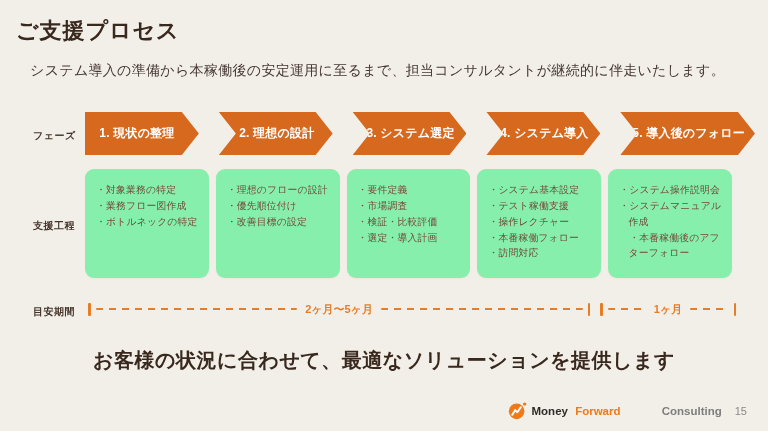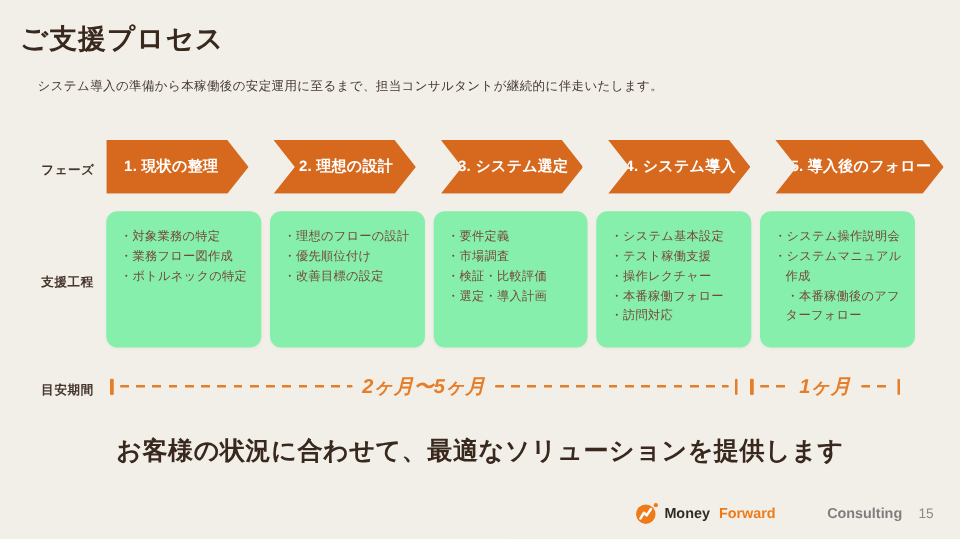--- a/index.html
+++ b/index.html
@@ -7,21 +7,21 @@
     position:relative;width:768px;height:431px;overflow:hidden;
     background:#F2EFE9;
     font-family:"Liberation Sans","DejaVu Sans",sans-serif;
   }
   .title{
     position:absolute;left:16px;top:16px;margin:0;
     font-size:22px;font-weight:800;letter-spacing:1px;color:#38281D;
   }
   .subtitle{
     position:absolute;left:30px;top:62px;margin:0;
-    font-size:10px;color:#453630;letter-spacing:0.3px;
+    font-size:14px;color:#453630;letter-spacing:0.3px;
   }
   .row-label{
     position:absolute;left:33px;font-size:10px;font-weight:600;color:#45352B;letter-spacing:0.5px;
   }
   #label-phase{top:129px;}
   #label-process{top:219px;}
   #label-duration{top:305px;}
 
   
   .phase-arrows{
@@ -56,28 +56,28 @@
   }
   .bullet{padding-left:0.95em;text-indent:-0.95em;}
 
   
   .timeline{
     position:absolute;left:88px;top:300px;height:18px;
     display:flex;gap:10px;align-items:center;
   }
   .segment{display:flex;align-items:center;gap:5px;}
   .seg-0{width:502px;}
-  .seg-1{width:120px;}
+  .seg-1{width:136px;}
   .tick{width:2.5px;height:13px;background:#E67D28;border-radius:1px;flex:0 0 auto;}
   .dash{
     flex:1;height:2.5px;border-radius:1px;
     background:repeating-linear-gradient(90deg,#E67D28 0 7px,transparent 7px 13px);
   }
   .duration-label{
-    font-size:16px;font-weight:700;color:#E67D28;white-space:nowrap;padding:0 3px;font-style:italic;
+    font-size:11px;font-weight:700;color:#E67D28;white-space:nowrap;padding:0 3px;
   }
 
   .closing{
     position:absolute;left:0;top:347px;width:100%;margin:0;text-align:center;
     font-size:20px;font-weight:700;color:#38281D;letter-spacing:0.5px;
   }
 
   
   .footer{
     position:absolute;right:21px;bottom:11px;

